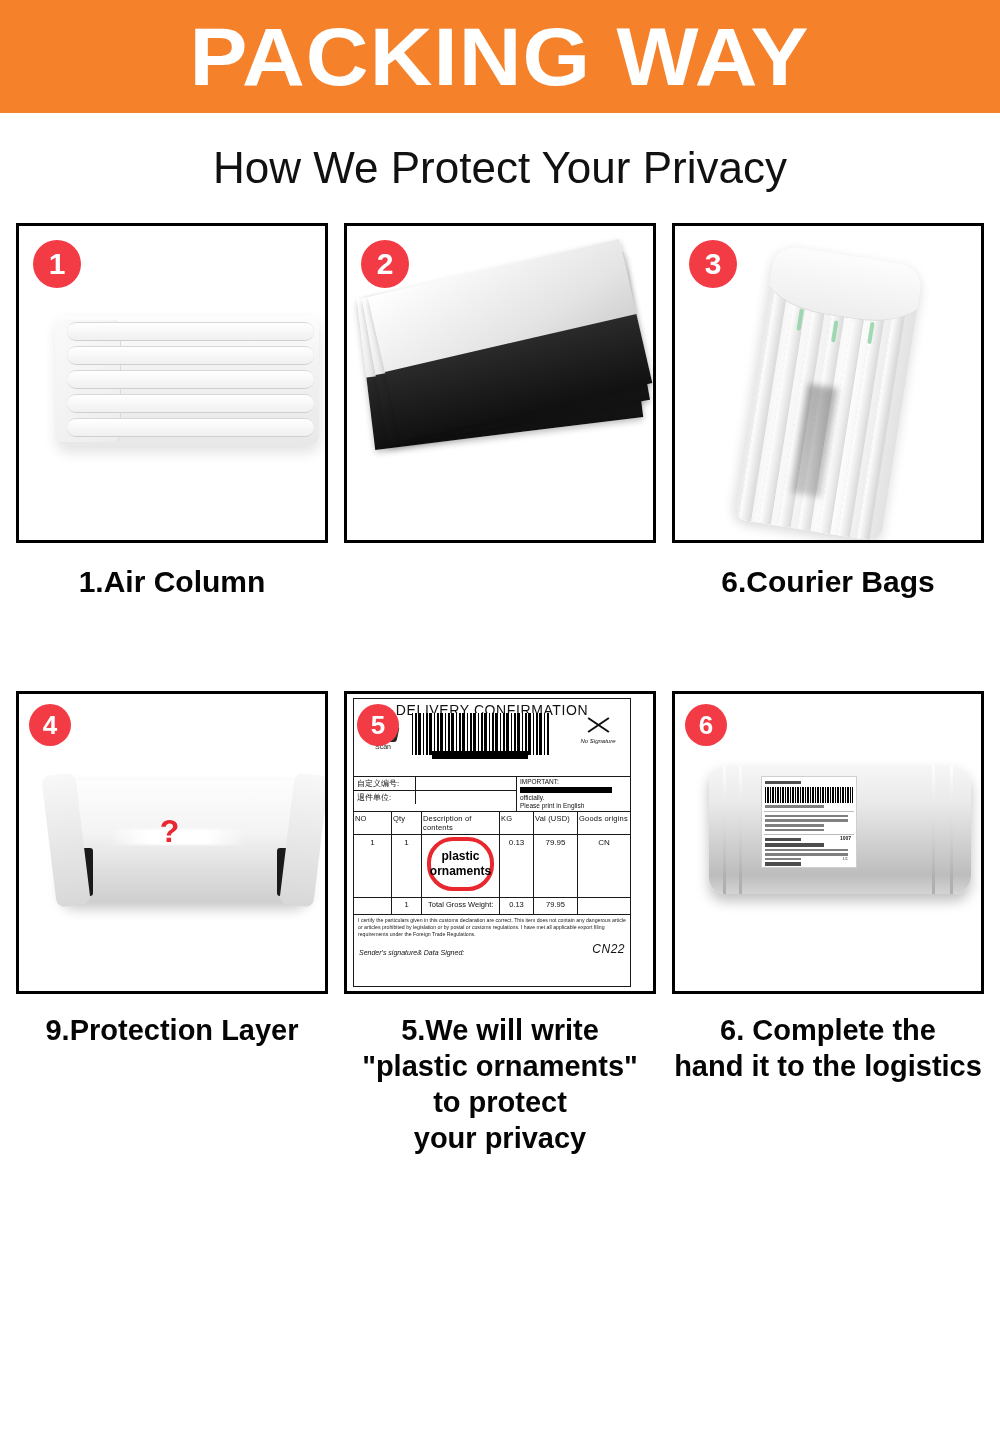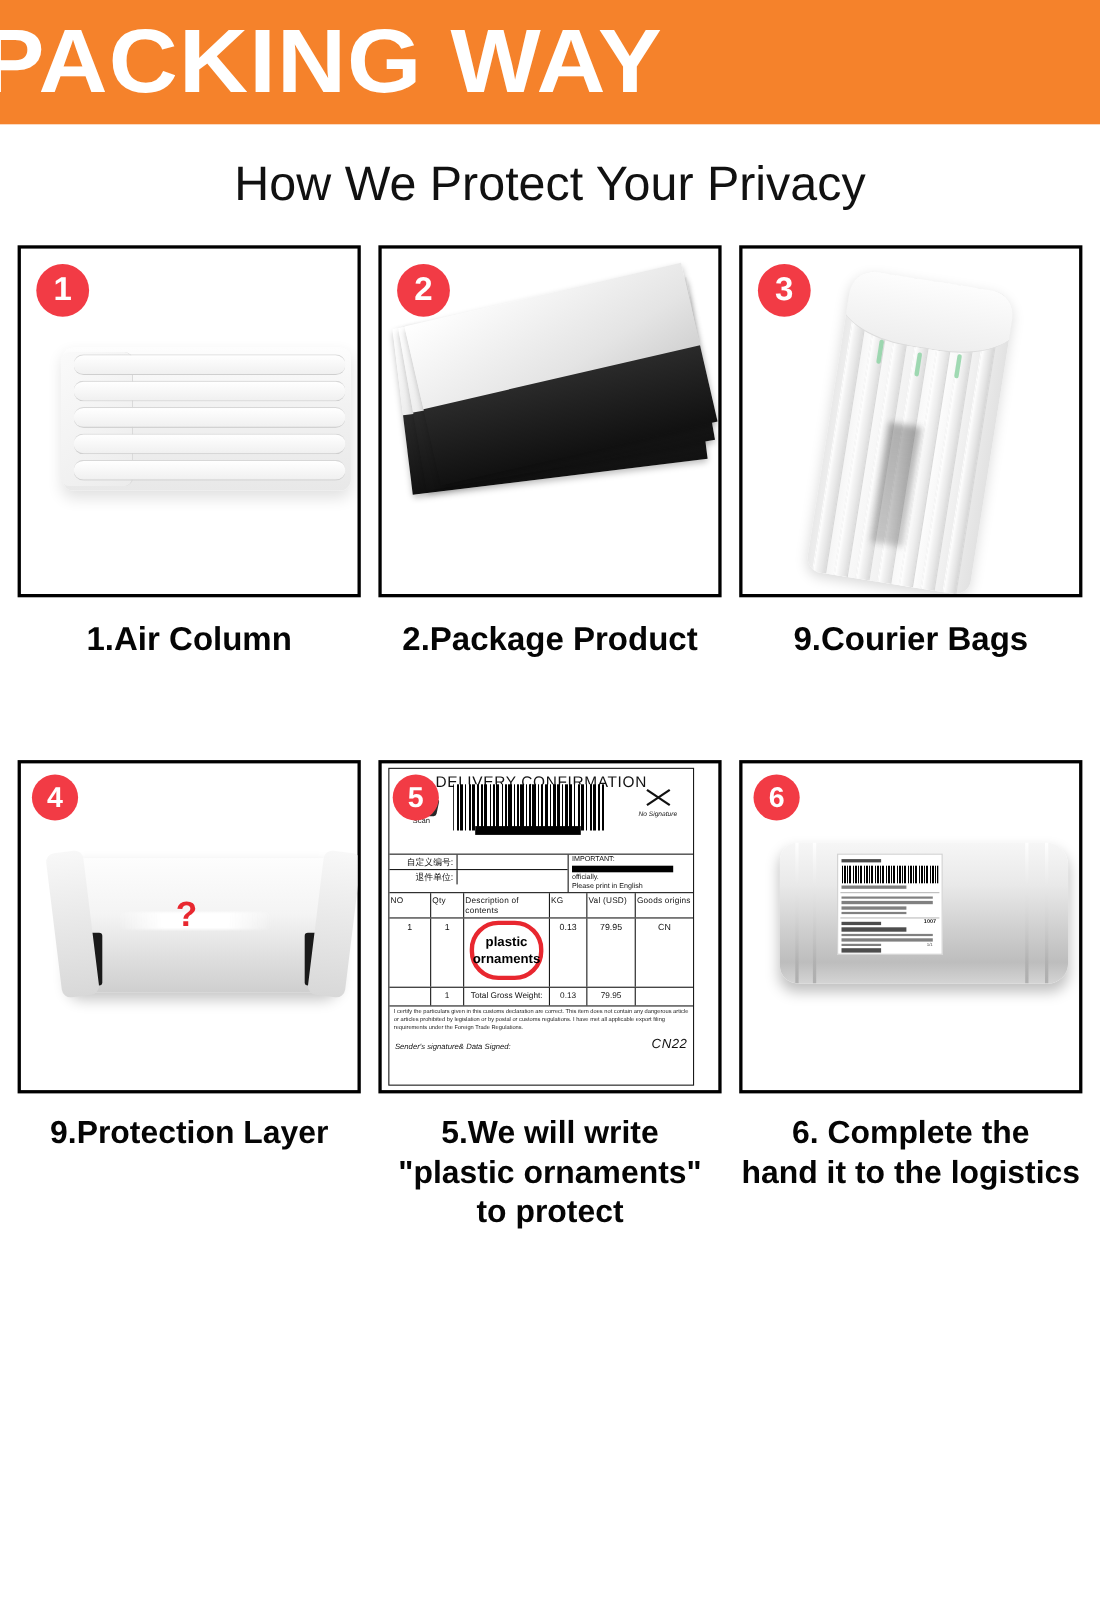--- a/index.html
+++ b/index.html
@@ -7,21 +7,21 @@
     width:1000px; height:1452px;
     background:#ffffff;
     font-family:"Liberation Sans", sans-serif;
     overflow:hidden;
   }
 
   
   .banner{
     width:1000px; height:113px;
     background:#F5822B;
-    display:flex; align-items:center; justify-content:flex-start;
+    display:flex; align-items:center; justify-content:center;
   }
   .banner-title{
     color:#ffffff;
     font-family:"Liberation Sans", sans-serif;
     font-weight:bold;
     font-size:82px;
     letter-spacing:1px;
     line-height:82px;
     transform:scaleX(1.06);
   }
@@ -214,21 +214,21 @@
     position:relative; width:26px; height:24px; margin:0 auto;
   }
   .nosig .pen:before,.nosig .pen:after{
     content:""; position:absolute; left:1px; top:11px; width:25px; height:2px; background:#111;
   }
   .nosig .pen:before{ transform:rotate(34deg); }
   .nosig .pen:after{ transform:rotate(-34deg); }
   .nosig span{ display:block; font-size:6px; font-style:italic; margin-top:1px; }
 
   .frow{ display:flex; border-bottom:1px solid #1a1a1a; }
-  .fcell{ border-right:1px solid #1a1a1a; padding:1px 3px; font-size:8px; overflow:hidden;text-align:right; }
+  .fcell{ border-right:1px solid #1a1a1a; padding:1px 3px; font-size:8px; overflow:hidden; }
   .fcell:last-child{ border-right:none; }
   .lbl-cn{ width:62px; font-size:8px; }
   .blank-cn{ width:100px; }
   .imp{ flex:1; font-size:6.5px; line-height:8px; padding:1px 3px; }
   .imp .red{ display:block; height:6px; background:#000; width:86%; margin:1px 0; }
 
   .thead .fcell{ text-align:left; font-size:7.5px; padding:2px 1px; letter-spacing:.2px; }
   .c-no{width:38px;} .c-qty{width:30px;} .c-desc{flex:1;} .c-kg{width:34px;} .c-val{width:44px;} .c-org{width:52px;}
   .tbody .fcell{ height:62px; font-size:8px; padding-top:3px; text-align:center; position:relative; }
   .ttot .fcell{ height:16px; font-size:7.5px; padding-top:2px; text-align:center; }
@@ -320,21 +320,20 @@
           <div class="mailer" style="left:26px;top:48px;width:266px;height:150px;transform:rotate(-10deg);">
               <div class="wh"></div>
               <div class="bk"></div>
             </div>
           <div class="mailer" style="left:34px;top:40px;width:258px;height:148px;transform:rotate(-13deg);">
               <div class="wh"></div>
               <div class="bk"></div>
             </div>
         </div>
       </div>
-      <div class="caption cap-r1">2.Package Product</div>
     </div>
 
     <div class="cell">
       <div class="panel r1">
         <div class="badge">3</div>
         <div class="art">
           <div class="sleeve">
             <div class="col" style="left:6px"></div>
             <div class="col" style="left:26px"></div>
             <div class="col" style="left:46px"></div>
@@ -343,21 +342,21 @@
             <div class="col" style="left:106px"></div>
             <div class="col" style="left:126px"></div>
             <div class="dark"></div>
             <div class="mouth"></div>
             <div class="grn" style="left:34px;top:60px"></div>
             <div class="grn" style="left:70px;top:66px"></div>
             <div class="grn" style="left:106px;top:62px"></div>
           </div>
         </div>
       </div>
-      <div class="caption cap-r1">9.Courier Bags</div>
+      <div class="caption cap-r1">6.Courier Bags</div>
     </div>
   </div>
 
   <div class="spacer-r1"></div>
 
   <div class="row">
 
     <div class="cell">
       <div class="panel r2">
         <div class="badge sm">4</div>
@@ -452,20 +451,21 @@
             <span>Sender's signature&amp; Data Signed:</span>
             <span class="cn22">CN22</span>
           </div>
         </div>
       </div>
 
       <div class="caption cap-r2">
         <div>5.We will write</div>
         <div>"plastic ornaments"</div>
         <div>to protect</div>
+        <div>your privacy</div>
       </div>
     </div>
 
     <div class="cell">
       <div class="panel r2">
         <div class="badge sm">6</div>
         <div class="art">
           <div class="pkg6">
             <div class="crease" style="left:14px"></div>
             <div class="crease" style="left:30px"></div>

